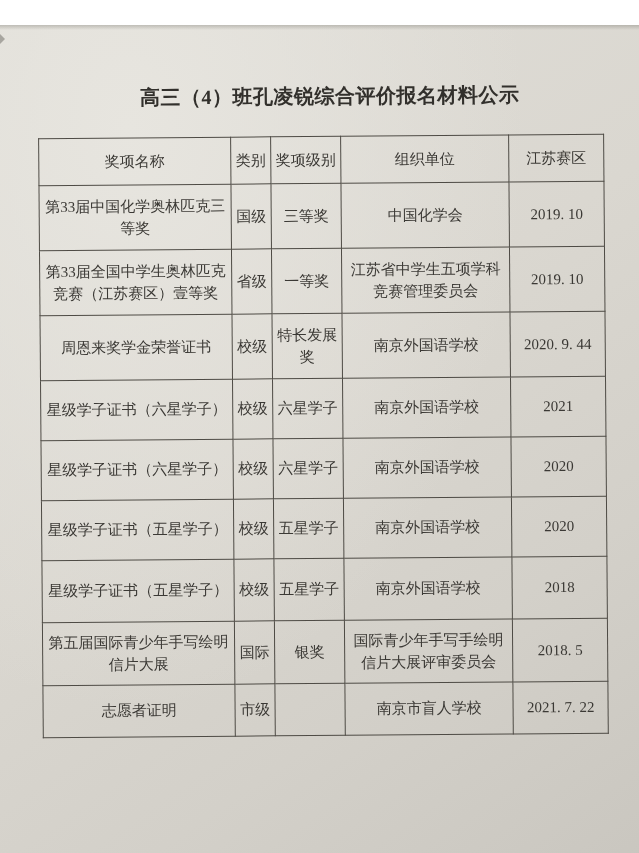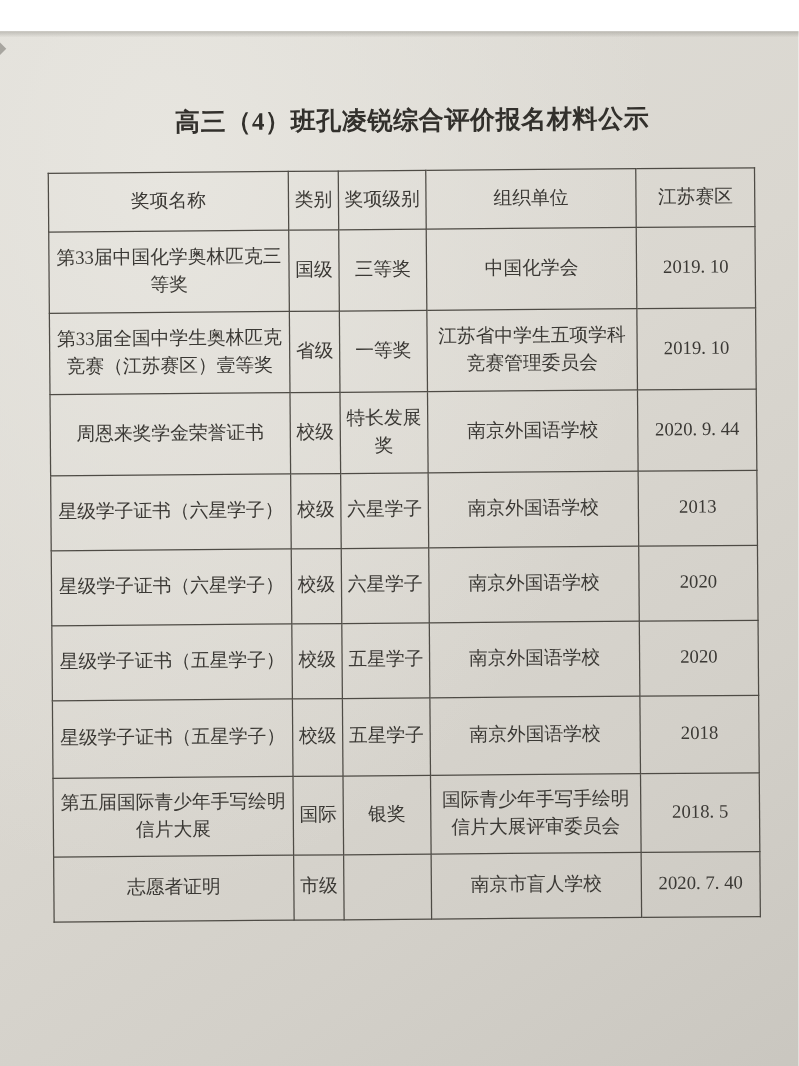--- a/index.html
+++ b/index.html
@@ -150,21 +150,21 @@
             <td>校级</td>
             <td>特长发展奖</td>
             <td>南京外国语学校</td>
             <td>2020. 9. 44</td>
           </tr>
           <tr>
             <td>星级学子证书（六星学子）</td>
             <td>校级</td>
             <td>六星学子</td>
             <td>南京外国语学校</td>
-            <td>2013</td>
+            <td>2021</td>
           </tr>
           <tr>
             <td>星级学子证书（六星学子）</td>
             <td>校级</td>
             <td>六星学子</td>
             <td>南京外国语学校</td>
             <td>2020</td>
           </tr>
           <tr>
             <td>星级学子证书（五星学子）</td>
@@ -185,19 +185,19 @@
             <td>国际</td>
             <td>银奖</td>
             <td>国际青少年手写手绘明信片大展评审委员会</td>
             <td>2018. 5</td>
           </tr>
           <tr>
             <td>志愿者证明</td>
             <td>市级</td>
             <td></td>
             <td>南京市盲人学校</td>
-            <td>2020. 7. 40</td>
+            <td>2021. 7. 22</td>
           </tr>
         </tbody>
     </table>
 
   </div>
 </div>
 
 </body></html>

